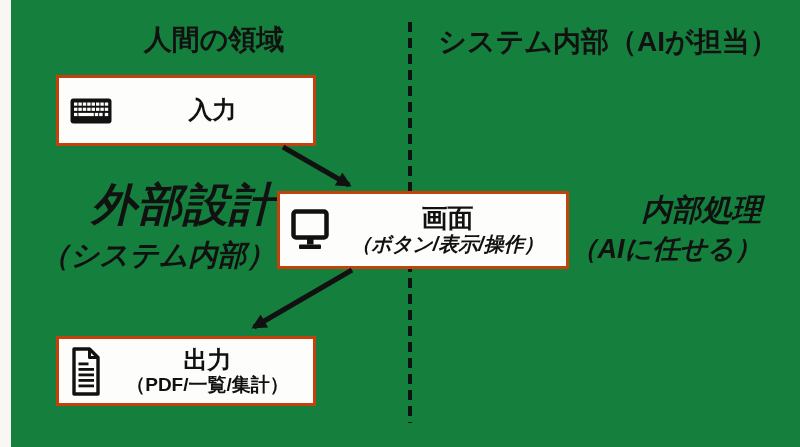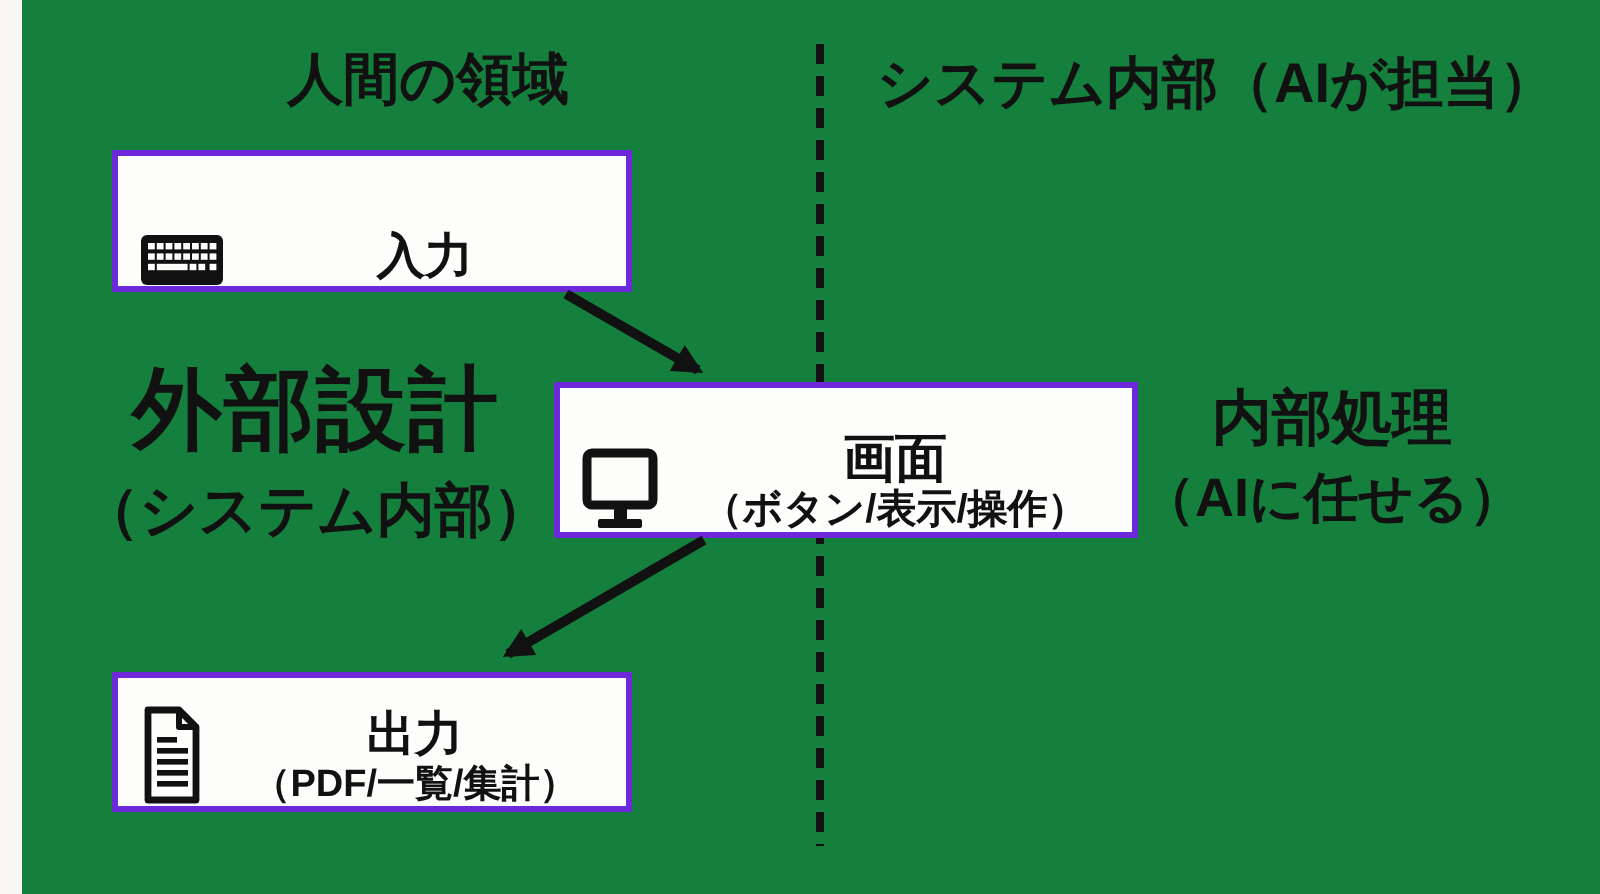--- a/index.html
+++ b/index.html
@@ -15,34 +15,34 @@
   .sep{
     position:absolute;left:397px;top:22px;width:4px;height:401px;z-index:1;
     background:repeating-linear-gradient(to bottom,#111 0 10px,transparent 10px 16px);
   }
   
   .hdr{position:absolute;transform:translateX(-50%);font-size:28px;white-space:nowrap;z-index:2;}
   .hdr-left{left:203px;top:21px;}
   .hdr-right{left:597px;top:23px;}
   
   .box{
-    position:absolute;box-sizing:border-box;border:3px solid #6d28d9;background:#fdfdfb;
-    display:flex;align-items:flex-end;z-index:2;
+    position:absolute;box-sizing:border-box;border:3px solid #c2410c;background:#fdfdfb;
+    display:flex;align-items:center;z-index:2;
   }
   .box-input{left:45px;top:75px;width:260px;height:71px;}
   .box-screen{left:266px;top:191px;width:292px;height:78px;}
   .box-output{left:45px;top:336px;width:260px;height:70px;}
   .icon{flex:0 0 auto;display:flex;align-items:center;margin-left:11px;}
   .btxt{flex:1;text-align:center;line-height:1.12;padding:0 4px;min-width:0;}
   .btitle{font-size:24px;white-space:nowrap;}
   .bsub{font-size:19px;white-space:nowrap;}
   .box-screen .btitle{font-size:26px;}
-  .box-screen .bsub{font-size:20px;}
+  .box-screen .bsub{font-size:20px;font-style:italic;}
   
-  .side{position:absolute;transform:translateX(-50%);text-align:center;white-space:nowrap;z-index:1;}
+  .side{position:absolute;transform:translateX(-50%);text-align:right;white-space:nowrap;z-index:1;font-style:italic;}
   .ext{left:147px;top:182px;}
   .ext .s-title{font-size:45px;line-height:1.0;letter-spacing:1px;}
   .ext .s-sub{font-size:29px;margin-top:9px;}
   .int{left:655px;top:193px;}
   .int .s-title{font-size:30px;line-height:1.1;}
   .int .s-sub{font-size:27px;margin-top:5px;}
   
   .arrows{position:absolute;left:0;top:0;z-index:3;pointer-events:none;}
 </style>
 </head>

